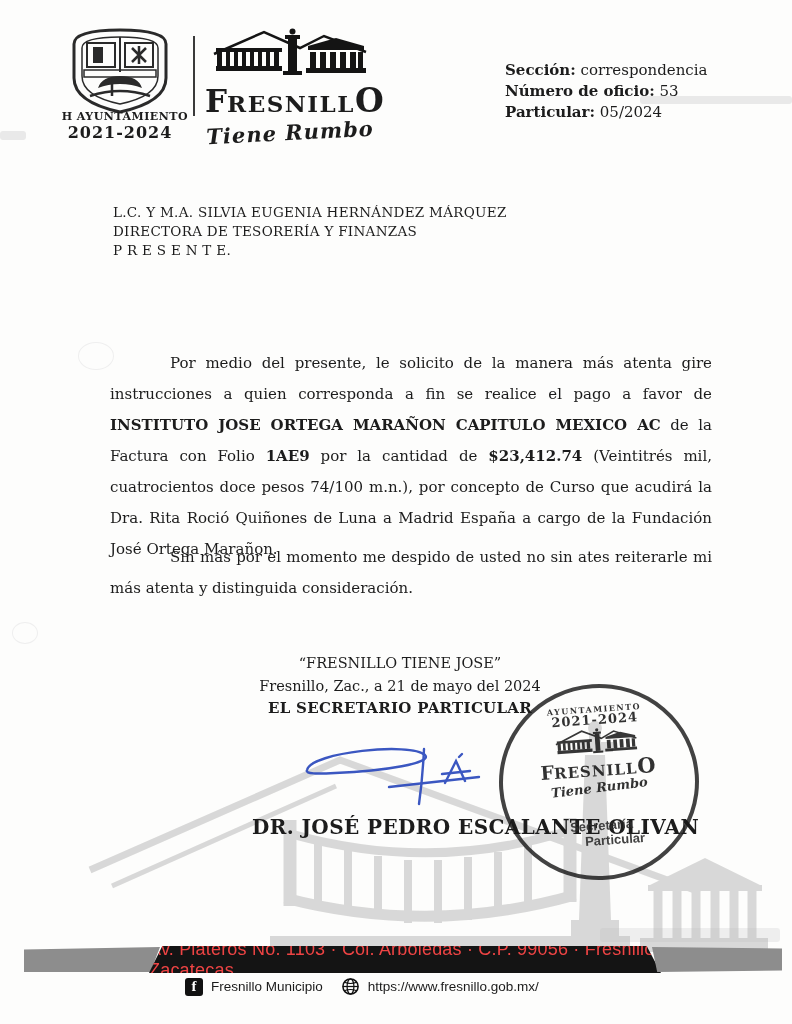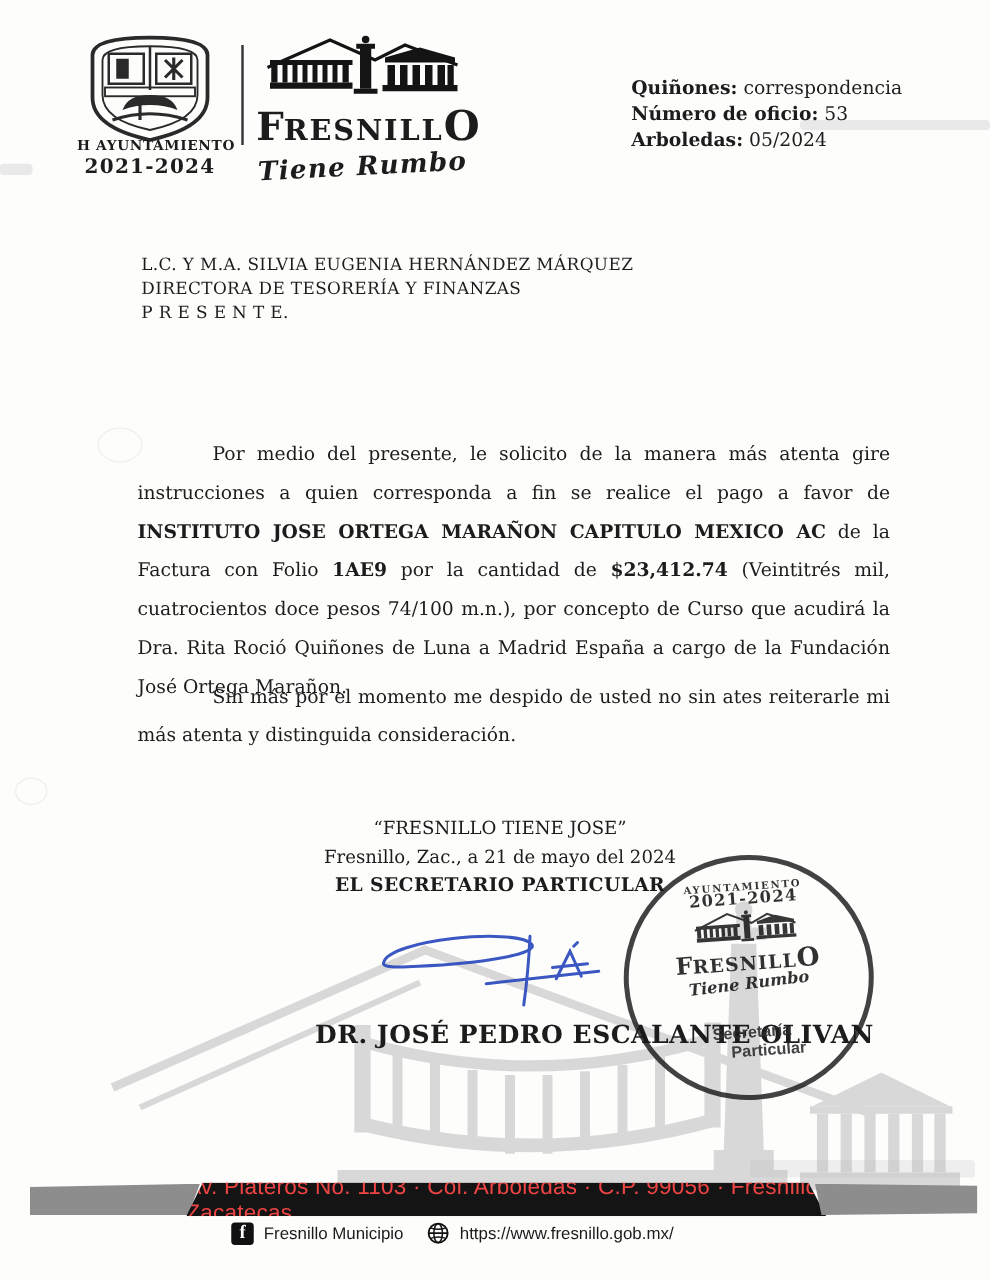--- a/index.html
+++ b/index.html
@@ -129,23 +129,23 @@
         <rect x="138" y="24" width="6" height="16"></rect>
           <rect x="146" y="24" width="5" height="16"></rect>
       </g>
       <rect x="94" y="40" width="60" height="5" fill="#141414"></rect>
     </svg>
     <div class="logo-wordmark"><span class="cap">F</span><span class="mid">RESNILL</span><span class="bigO">O</span></div>
     <div class="logo-tagline">Tiene Rumbo</div>
   </div>
 
   <div class="meta">
-    <div><b>Quiñones:</b><span> correspondencia</span></div>
+    <div><b>Sección:</b><span> correspondencia</span></div>
     <div><b>Número de oficio:</b><span> 53</span></div>
-    <div><b>Arboledas:</b><span> 05/2024</span></div>
+    <div><b>Particular:</b><span> 05/2024</span></div>
   </div>
 
   <div class="recipient">
     <div>L.C. Y M.A. SILVIA EUGENIA HERNÁNDEZ MÁRQUEZ</div>
     <div>DIRECTORA DE TESORERÍA Y FINANZAS</div>
     <div>P R E S E N T E.</div>
   </div>
 
   <p class="para para1"><span>Por medio del presente, le solicito de la manera más atenta gire instrucciones a quien corresponda a fin se realice el pago a favor de </span><span class="rich-b">INSTITUTO JOSE ORTEGA MARAÑON CAPITULO MEXICO AC</span><span> de la Factura con Folio </span><span class="rich-b">1AE9</span><span> por la cantidad de </span><span class="rich-b">$23,412.74</span><span> (Veintitrés mil, cuatrocientos doce pesos 74/100 m.n.), por concepto de Curso que acudirá la Dra. Rita Roció Quiñones de Luna a Madrid España a cargo de la Fundación José Ortega Marañon.</span></p>
   <p class="para para2">Sin más por el momento me despido de usted no sin ates reiterarle mi más atenta y distinguida consideración.</p>

